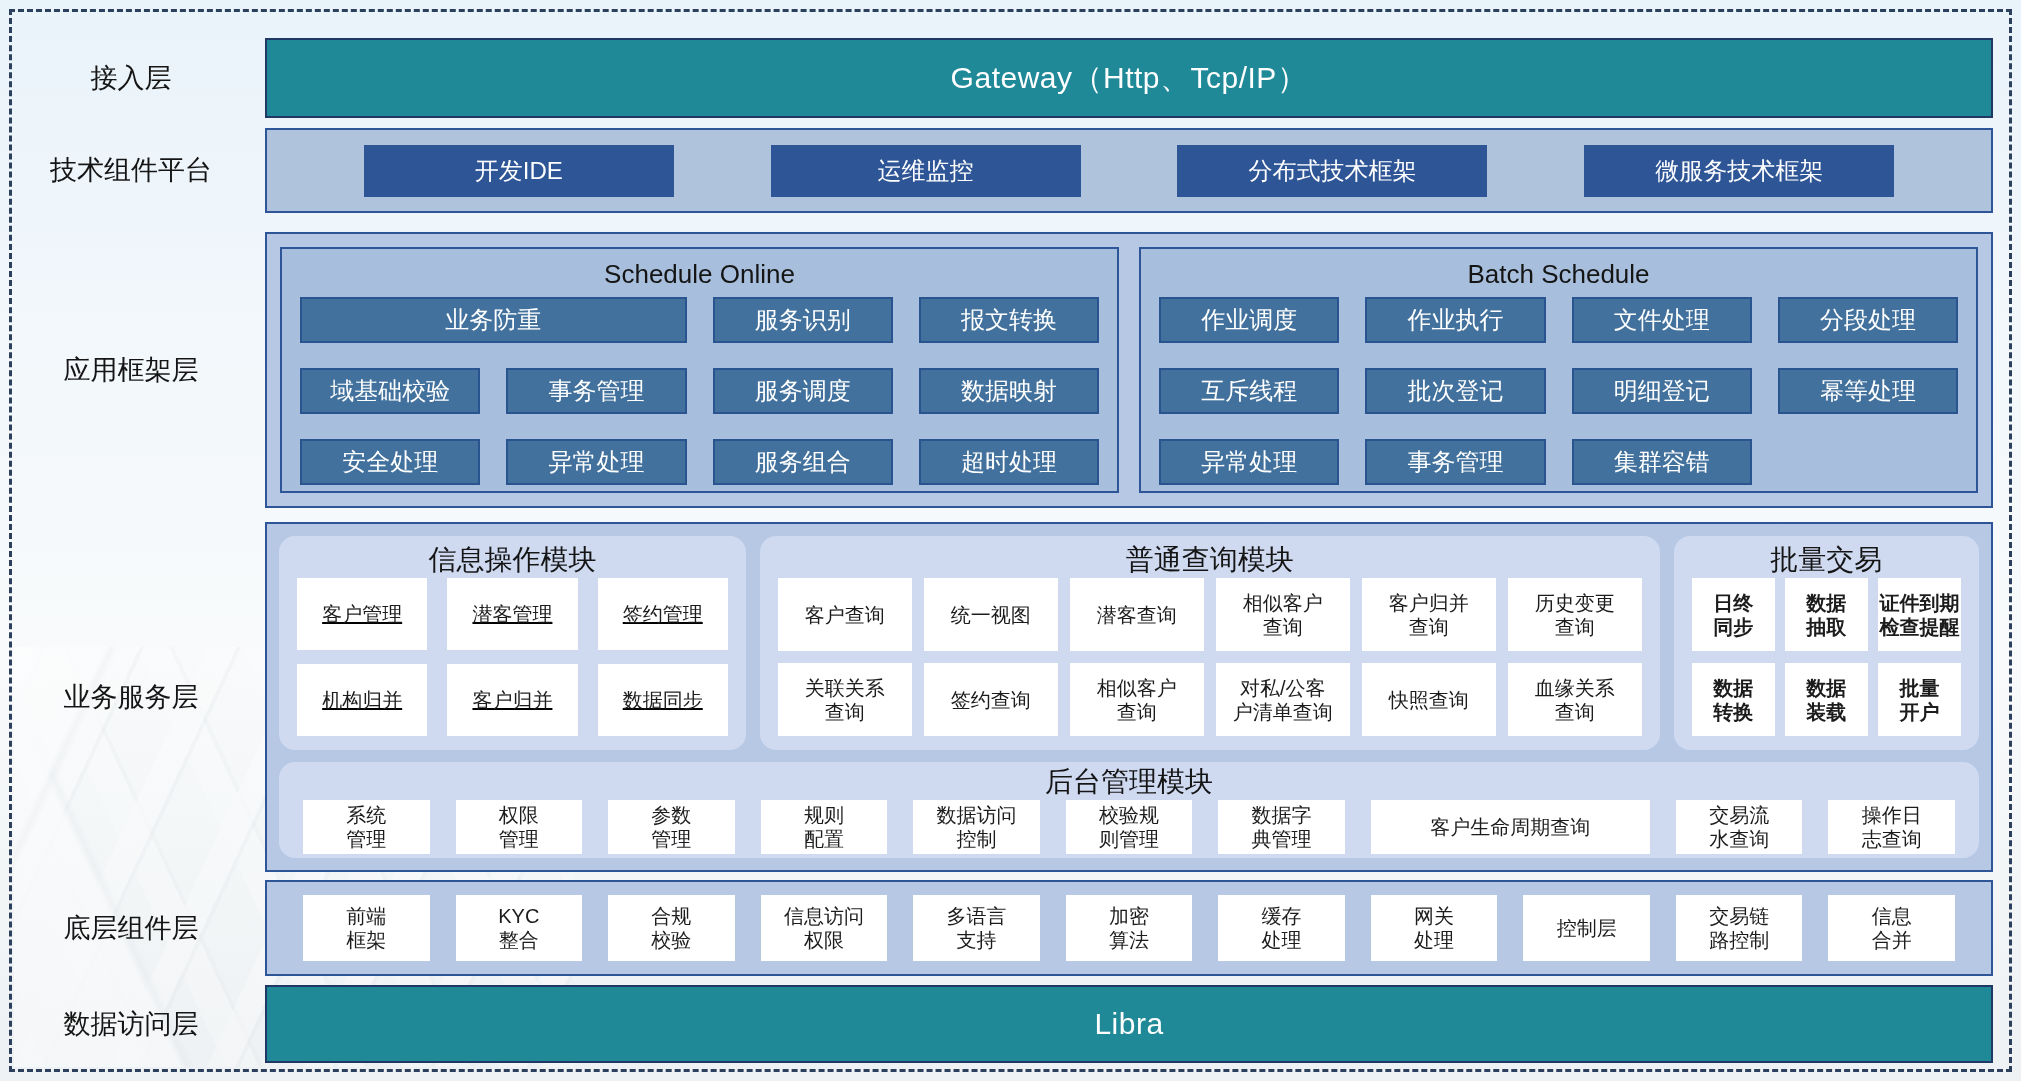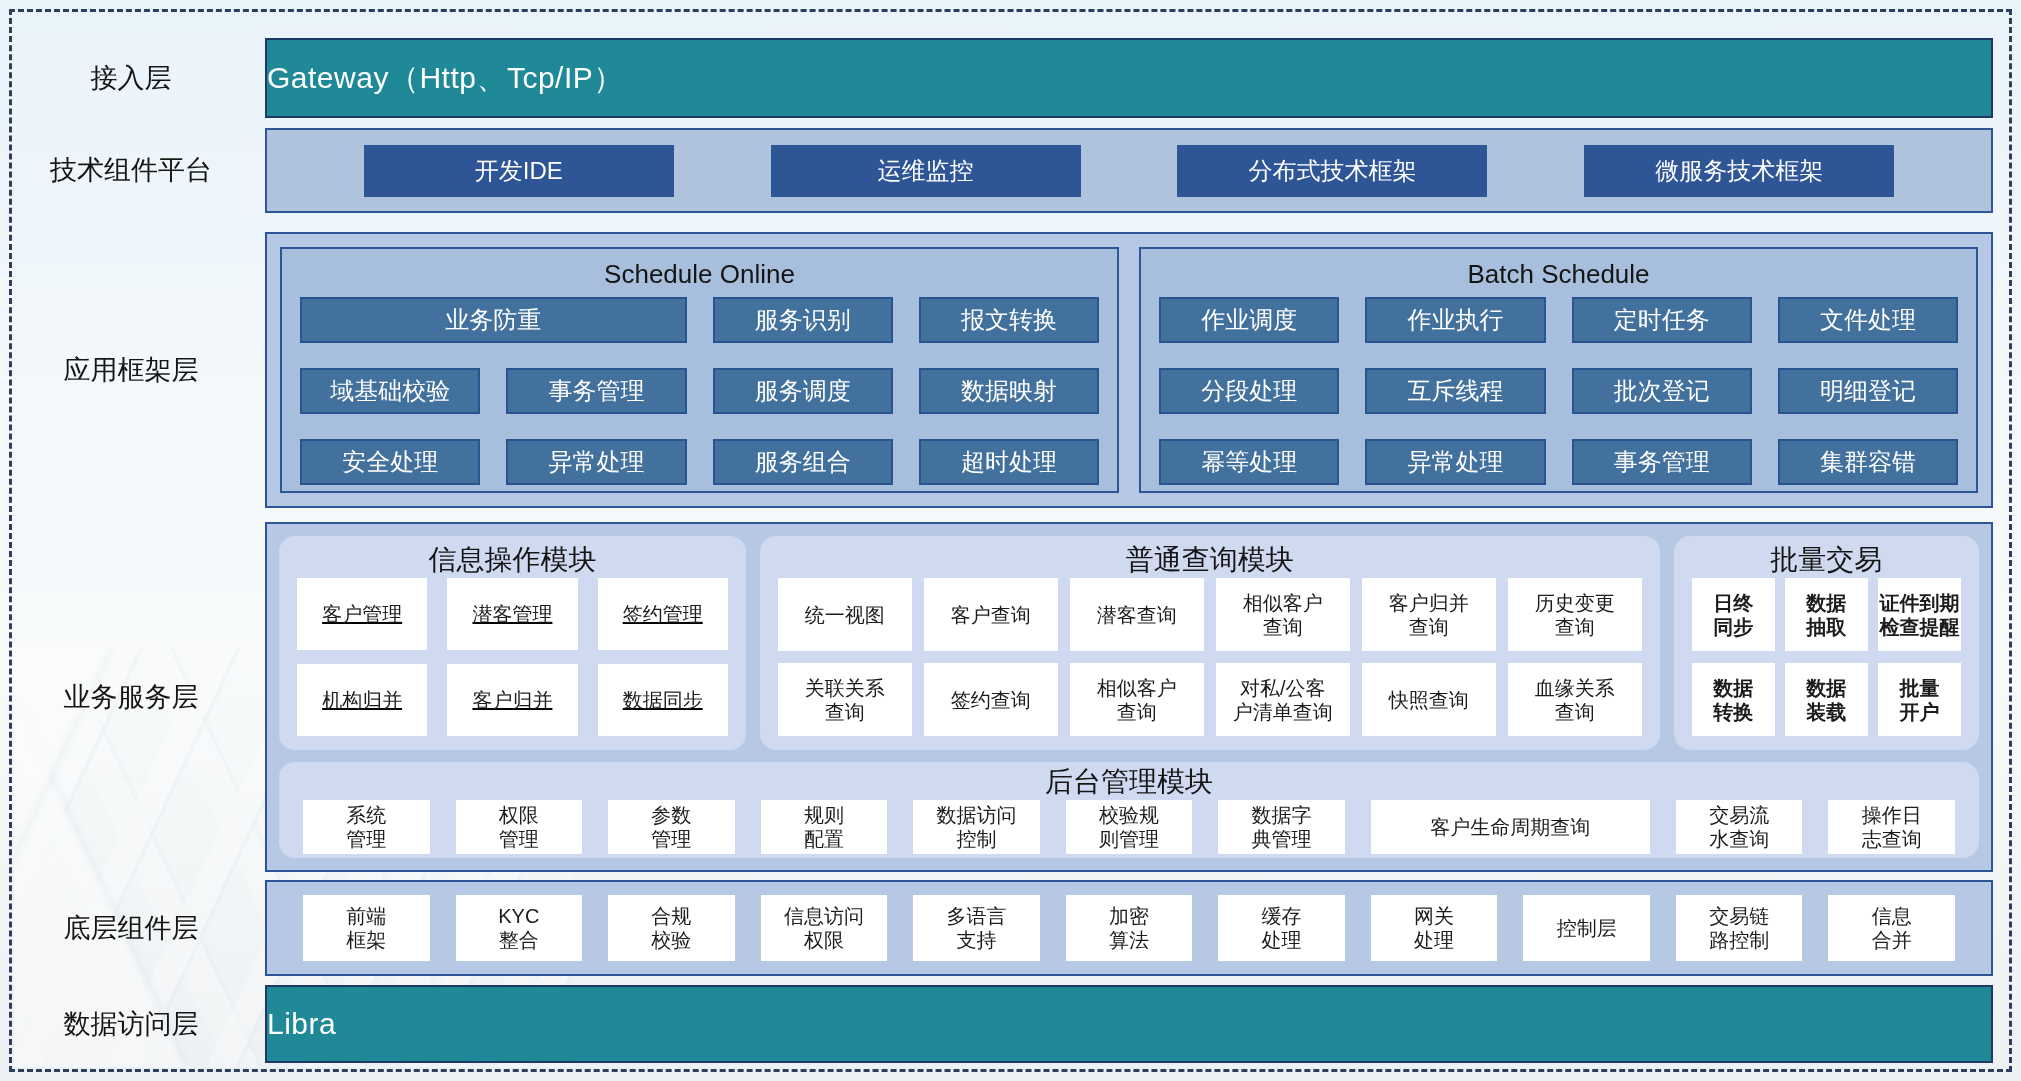--- a/index.html
+++ b/index.html
@@ -41,21 +41,21 @@
   .lbl-app    { top: 353px; }
   .lbl-biz    { top: 680px; }
   .lbl-bottom { top: 911px; }
   .lbl-data   { top: 1007px; }
 
   
   .teal-bar {
     position: absolute; left: 265px; width: 1728px;
     background: #1f8998;
     border: 2px solid #1f3864;
-    display: flex; align-items: center; 
+    display: flex; align-items: center; justify-content: center;
     color: #ffffff; font-size: 30px; letter-spacing: .5px;
     z-index: 2;
   }
   .gateway { top: 38px;  height: 80px; }
   .libra   { top: 985px; height: 78px; }
 
   
   .tech-row {
     position: absolute; left: 265px; top: 128px;
     width: 1728px; height: 85px;
@@ -201,21 +201,20 @@
           <div class="fw-btn">异常处理</div>
           <div class="fw-btn">服务组合</div>
           <div class="fw-btn">超时处理</div>
         </div>
     </div>
     <div class="fw-panel">
       <div class="fw-title">Batch Schedule</div>
       <div class="fw-grid">
           <div class="fw-btn">作业调度</div>
           <div class="fw-btn">作业执行</div>
-          <div class="fw-btn">定时任务</div>
           <div class="fw-btn">文件处理</div>
           <div class="fw-btn">分段处理</div>
           <div class="fw-btn">互斥线程</div>
           <div class="fw-btn">批次登记</div>
           <div class="fw-btn">明细登记</div>
           <div class="fw-btn">幂等处理</div>
           <div class="fw-btn">异常处理</div>
           <div class="fw-btn">事务管理</div>
           <div class="fw-btn">集群容错</div>
         </div>
@@ -231,22 +230,22 @@
             <div class="white-box">潜客管理</div>
             <div class="white-box">签约管理</div>
             <div class="white-box">机构归并</div>
             <div class="white-box">客户归并</div>
             <div class="white-box">数据同步</div>
           </div>
       </div>
       <div class="biz-panel panel-query">
         <div class="biz-title">普通查询模块</div>
         <div class="biz-grid cols-6">
+            <div class="white-box">客户查询</div>
             <div class="white-box">统一视图</div>
-            <div class="white-box">客户查询</div>
             <div class="white-box">潜客查询</div>
             <div class="white-box">相似客户
 查询</div>
             <div class="white-box">客户归并
 查询</div>
             <div class="white-box">历史变更
 查询</div>
             <div class="white-box">关联关系
 查询</div>
             <div class="white-box">签约查询</div>

